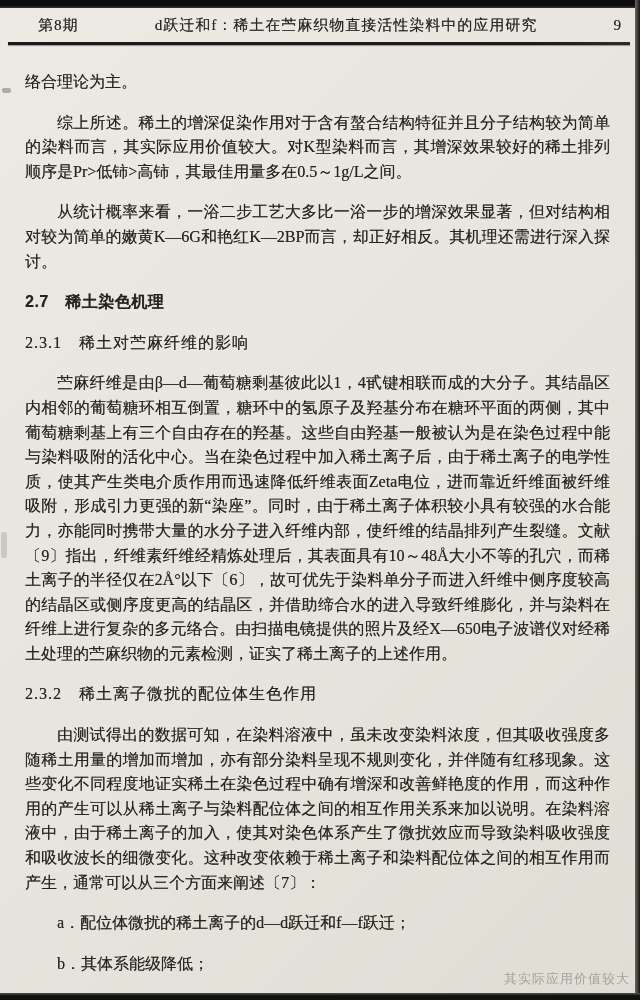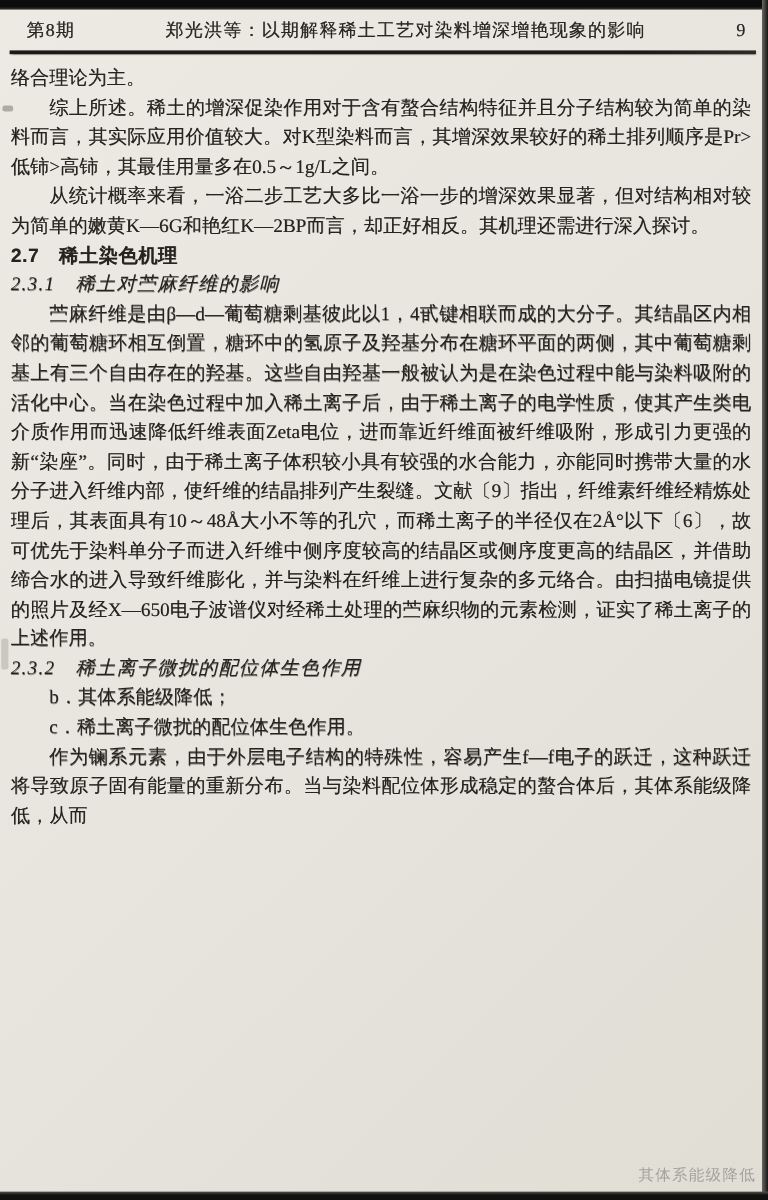--- a/index.html
+++ b/index.html
@@ -19,46 +19,46 @@
   .scan-right-strip{position:absolute;top:0;right:0;width:5px;height:1000px;
     background:linear-gradient(to left,#161614,#6a6862);}
   .scan-bottom-bar{position:absolute;bottom:0;left:0;width:640px;height:7px;
     background:linear-gradient(to top,#111110 60%,#55534d);}
   .smudge{position:absolute;background:rgba(60,56,50,.35);border-radius:2px;}
   .smudge-a{left:2px;top:88px;width:9px;height:5px;}
   .smudge-b{left:1px;top:532px;width:6px;height:26px;opacity:.5;}
   
   .running-head{
     position:relative;display:flex;align-items:baseline;
-    padding:16px 18px 0 22px;font-size:15px;letter-spacing:1px;color:#2a2723;
+    padding:16px 18px 0 38px;font-size:15px;letter-spacing:1px;color:#2a2723;
     text-shadow:.3px .3px .5px rgba(40,35,28,.6);
   }
   .running-head .issue{flex:0 0 auto;}
   .running-head .title{flex:1 1 auto;text-align:center;}
   .running-head .pageno{flex:0 0 auto;font-family:"Liberation Serif",serif;}
   .head-rule{
     margin:7px 10px 0 8px;height:3px;
     background:linear-gradient(to right,#1a1a18 85%,#2e2c28);
     box-shadow:0 1px 1px rgba(30,28,24,.4);
   }
   
   .content{
     padding:9px 14px 0 9px;
     font-size:16px;line-height:24.6px;
     text-align:justify;text-justify:inter-ideograph;
     text-shadow:.3px .3px .45px rgba(42,36,30,.55);
   }
-  .content .block{margin:0;}
+  .content .block{margin:16px;}
   .content .body.indent{text-indent:2em;}
   .content .h2{
     font-family:"Liberation Sans","DejaVu Sans",sans-serif;
     font-weight:700;letter-spacing:.5px;
   }
   .content .h3{
-    font-style:italic;letter-spacing:1px;
+    letter-spacing:1px;
   }
   .content .list{text-indent:2em;}
   
   .watermark{
     position:absolute;right:10px;bottom:12px;
     color:rgba(145,142,138,.75);font-size:13px;letter-spacing:1px;
     text-shadow:none;pointer-events:none;
   }
 </style>
 </head>
@@ -67,32 +67,34 @@
 <div class="page">
 
   <div class="scan-top-bar"></div>
   <div class="scan-right-strip"></div>
   <div class="scan-bottom-bar"></div>
   <div class="smudge smudge-a"></div>
   <div class="smudge smudge-b"></div>
 
   <div class="running-head">
     <span class="issue">第8期</span>
-    <span class="title">郑光洪等：以期解释稀土工艺对染料增深增艳现象的影响</span>
+    <span class="title">d跃迁和f：稀土在苎麻织物直接活性染料中的应用研究</span>
     <span class="pageno">9</span>
   </div>
   <div class="head-rule"></div>
 
   <div class="content">
       <div class="block body">络合理论为主。</div>
       <div class="block body indent">综上所述。稀土的增深促染作用对于含有螯合结构特征并且分子结构较为简单的染料而言，其实际应用价值较大。对K型染料而言，其增深效果较好的稀土排列顺序是Pr&gt;低铈&gt;高铈，其最佳用量多在0.5～1g/L之间。</div>
       <div class="block body indent">从统计概率来看，一浴二步工艺大多比一浴一步的增深效果显著，但对结构相对较为简单的嫩黄K—6G和艳红K—2BP而言，却正好相反。其机理还需进行深入探讨。</div>
       <div class="block h2">2.7　稀土染色机理</div>
       <div class="block h3">2.3.1　稀土对苎麻纤维的影响</div>
       <div class="block body indent">苎麻纤维是由β—d—葡萄糖剩基彼此以1，4甙键相联而成的大分子。其结晶区内相邻的葡萄糖环相互倒置，糖环中的氢原子及羟基分布在糖环平面的两侧，其中葡萄糖剩基上有三个自由存在的羟基。这些自由羟基一般被认为是在染色过程中能与染料吸附的活化中心。当在染色过程中加入稀土离子后，由于稀土离子的电学性质，使其产生类电介质作用而迅速降低纤维表面Zeta电位，进而靠近纤维面被纤维吸附，形成引力更强的新“染座”。同时，由于稀土离子体积较小具有较强的水合能力，亦能同时携带大量的水分子进入纤维内部，使纤维的结晶排列产生裂缝。文献〔9〕指出，纤维素纤维经精炼处理后，其表面具有10～48Å大小不等的孔穴，而稀土离子的半径仅在2Å°以下〔6〕，故可优先于染料单分子而进入纤维中侧序度较高的结晶区或侧序度更高的结晶区，并借助缔合水的进入导致纤维膨化，并与染料在纤维上进行复杂的多元络合。由扫描电镜提供的照片及经X—650电子波谱仪对经稀土处理的苎麻织物的元素检测，证实了稀土离子的上述作用。</div>
       <div class="block h3">2.3.2　稀土离子微扰的配位体生色作用</div>
+      <div class="block body indent">由测试得出的数据可知，在染料溶液中，虽未改变染料浓度，但其吸收强度多随稀土用量的增加而增加，亦有部分染料呈现不规则变化，并伴随有红移现象。这些变化不同程度地证实稀土在染色过程中确有增深和改善鲜艳度的作用，而这种作用的产生可以从稀土离子与染料配位体之间的相互作用关系来加以说明。在染料溶液中，由于稀土离子的加入，使其对染色体系产生了微扰效应而导致染料吸收强度和吸收波长的细微变化。这种改变依赖于稀土离子和染料配位体之间的相互作用而产生，通常可以从三个方面来阐述〔7〕：</div>
+      <div class="block list">a．配位体微扰的稀土离子的d—d跃迁和f—f跃迁；</div>
       <div class="block list">b．其体系能级降低；</div>
       <div class="block list">c．稀土离子微扰的配位体生色作用。</div>
       <div class="block body indent">作为镧系元素，由于外层电子结构的特殊性，容易产生f—f电子的跃迁，这种跃迁将导致原子固有能量的重新分布。当与染料配位体形成稳定的螯合体后，其体系能级降低，从而</div>
     </div>
 
-  <div class="watermark">其体系能级降低</div>
+  <div class="watermark">其实际应用价值较大</div>
 </div>
 
 </body></html>

